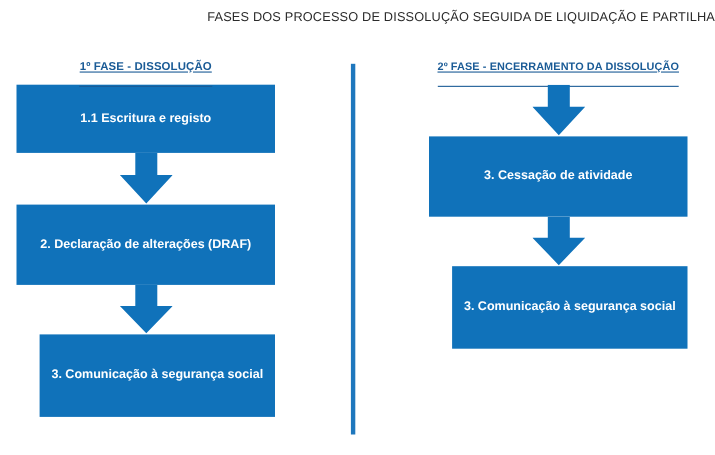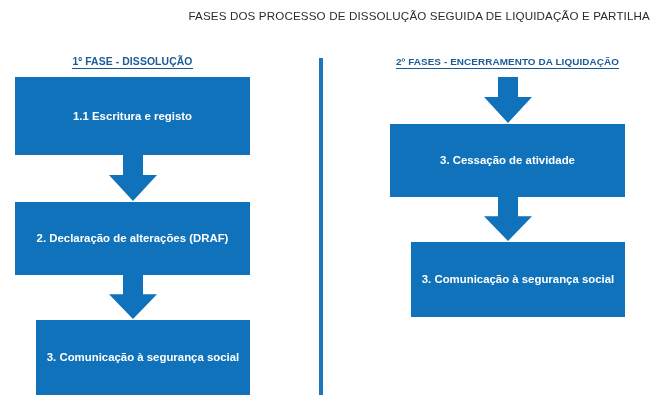--- a/index.html
+++ b/index.html
@@ -44,41 +44,42 @@
     font-weight: bold;
     color: #1a5b96;
     letter-spacing: 0.1px;
     white-space: nowrap;
     line-height: 13px;
     height: 16px;
     margin-bottom: 6px;
   }
   .column-header span {
     border-bottom: 1.4px solid #1a5b96;
-    padding-bottom: 1px;
+    padding-bottom: 11px;
+    text-decoration: underline;
   }
   .column.right .column-header {
     font-size: 9.9px;
   }
 
   
   .flow-box {
     background: #1072ba;
     color: #ffffff;
     display: flex;
     align-items: center;
     justify-content: center;
     text-align: center;
     font-size: 11.4px;
     font-weight: 600;
     line-height: 17px;
     box-sizing: border-box;
     padding: 2px 6px;
   }
-  .flow-box.size-a { height: 78px; }   
+  .flow-box.size-a { height: 62px; }   
   .flow-box.size-b { height: 73px; text-align: right; }   
   .flow-box.size-c { height: 75px; margin-left: 21px; }   
 
   .flow-box .line { display: block; }
 
   
   .arrow-wrap {
     height: 47px;
     display: flex;
     align-items: flex-start;
@@ -143,21 +144,21 @@
     </div>
   </div>
 
 </div>
 
 <div class="divider"></div>
 
 <div class="column right">
 
   <div class="column-header">
-    <span>2º FASES - ENCERRAMENTO DA LIQUIDAÇÃO</span>
+    <span>2º FASE - ENCERRAMENTO DA DISSOLUÇÃO</span>
   </div>
 
 
   <div class="arrow-wrap">
     <svg class="arrow" viewBox="0 0 48 47" preserveAspectRatio="none">
       <polygon points="14,0 34,0 34,20 48,20 24,46 0,20 14,20" fill="#1072ba"></polygon>
     </svg>
   </div>
 
   <div class="flow-box size-b">

